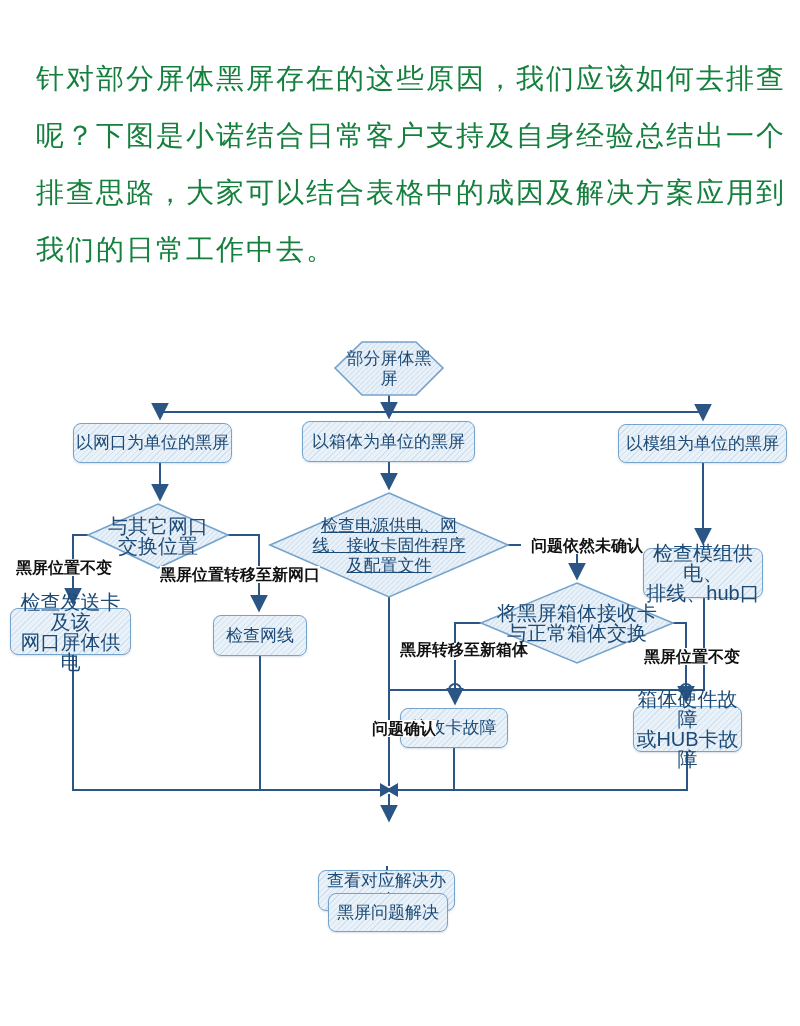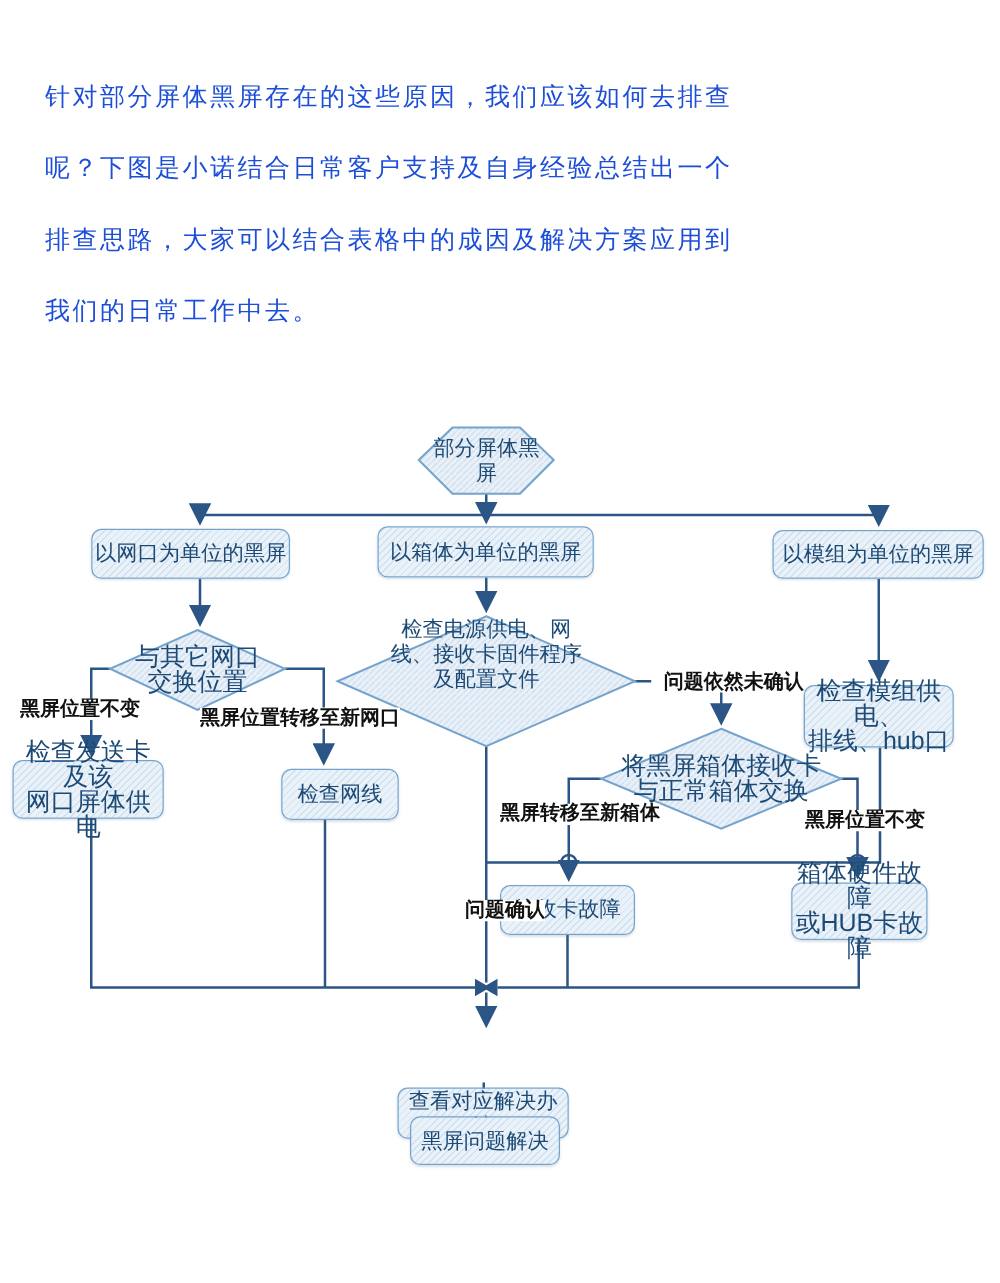--- a/index.html
+++ b/index.html
@@ -10,22 +10,22 @@
     --node-text:#1c4a75;
     --label-text:#111111;
   }
   html,body{margin:0;padding:0;background:#ffffff;}
   #page{
     position:relative;width:800px;height:1026px;background:#ffffff;overflow:hidden;
     font-family:"Liberation Sans","DejaVu Sans",sans-serif;
   }
   #intro{
     position:absolute;left:36px;top:50px;width:760px;
-    font-size:20px;line-height:57px;letter-spacing:2px;
-    color:#1d4ed8;white-space:pre-line;
+    font-size:28px;line-height:57px;letter-spacing:2px;
+    color:#15803d;white-space:pre-line;
   }
   #chart-svg{position:absolute;left:0;top:0;width:800px;height:1026px;}
   .conn{stroke:var(--line);stroke-width:2;fill:none;}
   .arrhead{fill:var(--line);}
   .shape{fill:url(#hatch);stroke:var(--node-border);stroke-width:1.6;}
   .node{
     position:absolute;display:flex;align-items:center;justify-content:center;
     text-align:center;color:var(--node-text);white-space:pre-line;
     line-height:20px;font-size:17px;
   }
@@ -96,27 +96,27 @@
 
   <div class="node overlay" style="left:335px;top:342px;width:108px;height:53px;">部分屏体黑
 屏</div>
 
   <div class="node box" style="left:73px;top:423px;width:159px;height:40px;">以网口为单位的黑屏</div>
   <div class="node box" style="left:302px;top:421px;width:173px;height:41px;">以箱体为单位的黑屏</div>
   <div class="node box" style="left:618px;top:424px;width:169px;height:39px;">以模组为单位的黑屏</div>
 
   <div class="node overlay sm" style="left:98px;top:504px;width:120px;height:64px;">与其它网口
 交换位置</div>
-  <div class="node overlay" style="left:294px;top:472px;width:190px;height:104px;">检查电源供电、网
+  <div class="node overlay" style="left:294px;top:494px;width:190px;height:104px;text-decoration:underline;">检查电源供电、网
 线、接收卡固件程序
 及配置文件</div>
 
   <div class="node box sm" style="left:10px;top:608px;width:121px;height:47px;">检查发送卡及该
 网口屏体供电</div>
-  <div class="node box" style="left:213px;top:615px;width:94px;height:41px;margin-left:12px;">检查网线</div>
+  <div class="node box" style="left:213px;top:615px;width:94px;height:41px;">检查网线</div>
   <div class="node overlay sm" style="left:497px;top:583px;width:160px;height:80px;">将黑屏箱体接收卡
 与正常箱体交换</div>
 
   <div class="node box sm" style="left:643px;top:548px;width:120px;height:50px;">检查模组供电、
 排线、hub口</div>
 
   <div class="node box" style="left:400px;top:708px;width:108px;height:40px;">接收卡故障</div>
   <div class="node box sm" style="left:633px;top:706px;width:109px;height:46px;">箱体硬件故障
 或HUB卡故障</div>
 

